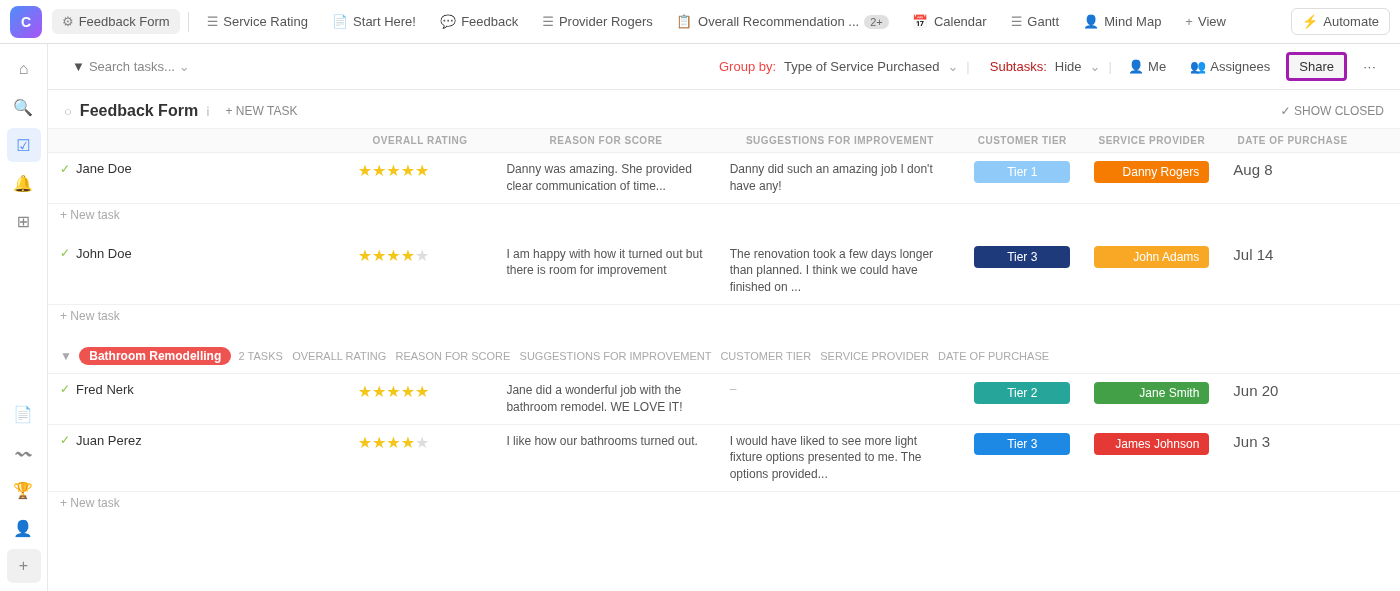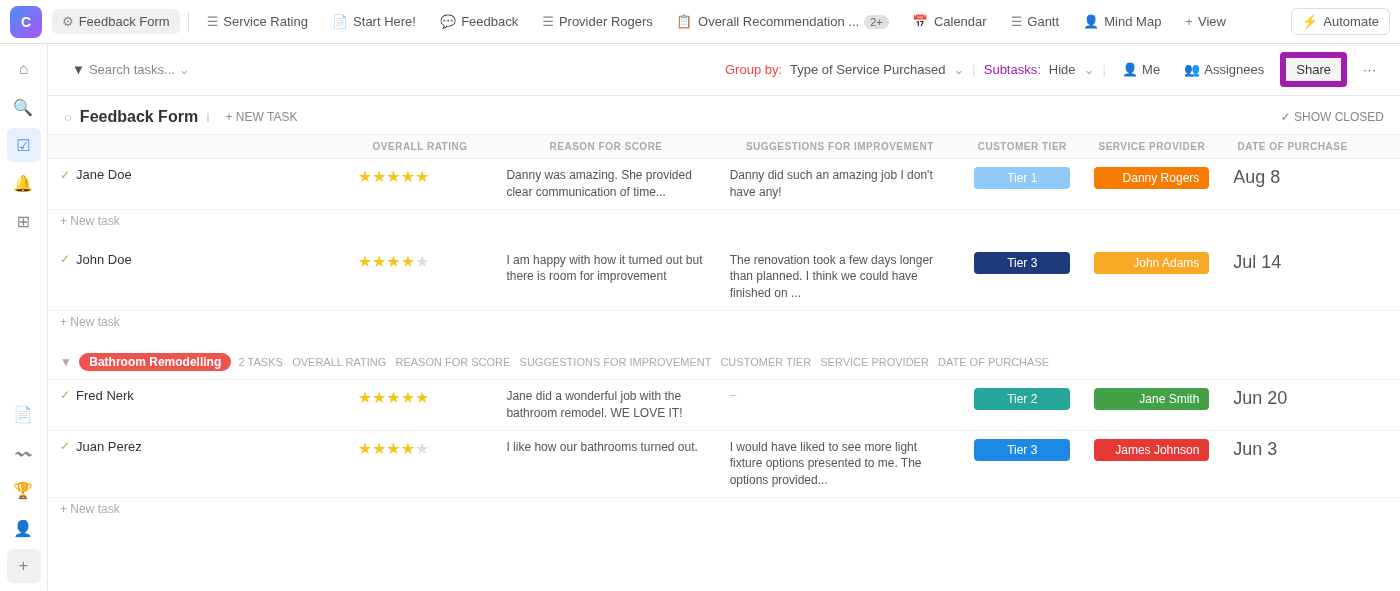--- a/index.html
+++ b/index.html
@@ -24,21 +24,21 @@
     .sidebar { width: 48px; background: #fff; border-right: 1px solid #e8e8e8; display: flex; flex-direction: column; align-items: center; padding: 8px 0; gap: 4px; }
     .sidebar-icon { width: 34px; height: 34px; display: flex; align-items: center; justify-content: center; border-radius: 6px; cursor: pointer; color: #888; font-size: 16px; }
     .sidebar-icon.active { background: #e8f0fe; color: #4f8ef7; }
 
     
     .content { flex: 1; overflow: auto; display: flex; flex-direction: column; }
     .toolbar { display: flex; align-items: center; padding: 8px 16px; border-bottom: 1px solid #e8e8e8; gap: 8px; background: #fff; }
     .filter-btn { display: flex; align-items: center; gap: 4px; color: #555; cursor: pointer; padding: 4px 8px; border-radius: 4px; }
     .toolbar-right { margin-left: auto; display: flex; align-items: center; gap: 8px; }
     .toolbar-btn { display: flex; align-items: center; gap: 4px; padding: 4px 8px; border-radius: 4px; cursor: pointer; color: #555; }
-    .share-btn { background: #f5f5f5; border: 6px solid #a21caf; padding: 4px 10px; border-radius: 4px; cursor: pointer; }
+    .share-btn { background: #f5f5f5; border: 3px solid #a21caf; padding: 4px 10px; border-radius: 4px; cursor: pointer; }
     .more-btn { padding: 4px 8px; cursor: pointer; color: #555; border-radius: 4px; }
     .main-header { display: flex; align-items: center; gap: 8px; padding: 12px 16px 8px; border-bottom: 1px solid #f0f0f0; }
     .main-title { font-size: 16px; font-weight: 600; color: #333; }
     .new-task-btn { color: #888; font-size: 12px; cursor: pointer; padding: 2px 8px; border-radius: 4px; }
     .show-closed { margin-left: auto; color: #888; font-size: 12px; cursor: pointer; }
 
     
     .table-wrap { overflow-x: auto; }
     table { width: 100%; border-collapse: collapse; font-size: 12px; }
     .col-header { font-size: 10px; font-weight: 600; color: #aaa; text-transform: uppercase; padding: 6px 12px; background: #fafafa; border-bottom: 1px solid #eee; white-space: nowrap; letter-spacing: 0.5px; }
@@ -55,21 +55,21 @@
     .check-icon { color: #aaa; font-size: 12px; }
     .check-icon.done { color: #8bc34a; }
     .task-name { color: #333; font-size: 13px; }
 
     .reason-text { color: #555; font-size: 12px; line-height: 1.4; }
     .suggest-text { color: #555; font-size: 12px; line-height: 1.4; }
 
     .tier-badge { border-radius: 4px; padding: 4px 10px; color: #fff; font-size: 12px; font-weight: 500; text-align: center; }
     .provider-badge { border-radius: 4px; padding: 4px 10px; color: #fff; font-size: 12px; font-weight: 500; text-align: right; }
 
-    .date-text { color: #555; font-size: 18px; }
+    .date-text { color: #555; font-size: 15px; }
 
     .new-task-row td { padding: 4px 12px; color: #aaa; font-size: 12px; cursor: pointer; }
 
     .spacer-row td { height: 12px; }
 
     .dash-text { color: #bbb; font-size: 12px; }
   </style>
 </head>
 <body>
 
@@ -160,21 +160,21 @@
         <span>▼</span>
         <span style="color:#888; font-size:13px;">Search tasks...</span>
         <span style="color:#aaa;">⌄</span>
       </div>
 
       <div class="toolbar-right">
         <span style="color:#ef4444;">Group by:</span>
         <span style="cursor:pointer; color:#555;">Type of Service Purchased</span>
         <span style="color:#aaa;">⌄</span>
         <span style="color:#ddd;">|</span>
-        <span style="color:#a21caf;">Subtasks:</span>
+        <span style="color:#b91c1c;margin-left:12px;">Subtasks:</span>
         <span style="cursor:pointer; color:#555;">Hide</span>
         <span style="color:#aaa;">⌄</span>
         <span style="color:#ddd;">|</span>
         <div class="toolbar-btn">
           <span>👤</span>
           <span>Me</span>
         </div>
         <div class="toolbar-btn">
           <span>👥</span>
           <span>Assignees</span>

